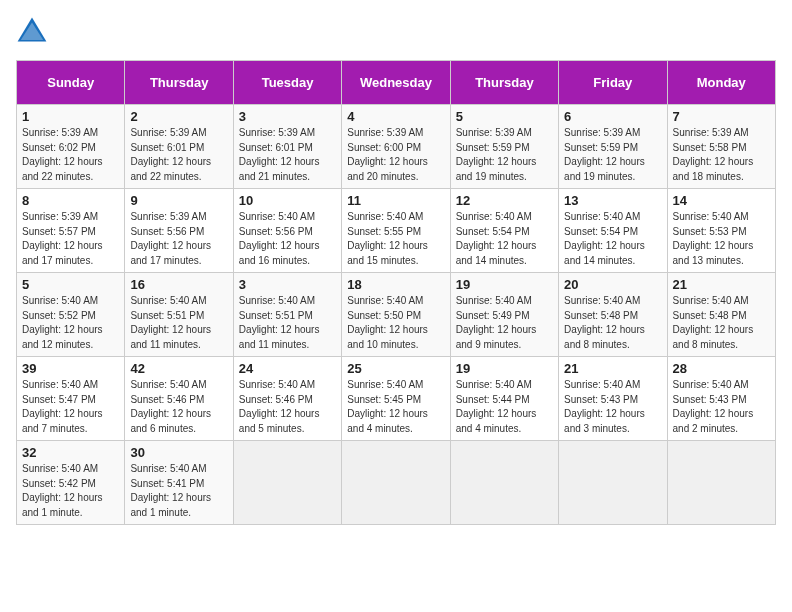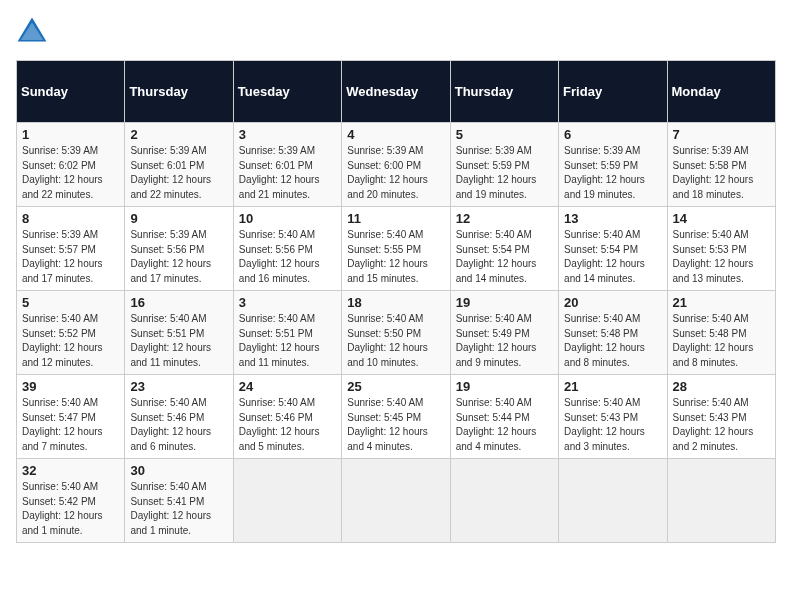--- a/index.html
+++ b/index.html
@@ -44,26 +44,26 @@
     .location {
       font-size: 15px;
       color: #444;
     }
     table {
       width: 100%;
       border-collapse: collapse;
       table-layout: fixed;
     }
     thead tr th {
-      background-color: #0f172a;
+      background-color: #a21caf;
       color: #fff;
       font-size: 13px;
       font-weight: bold;
-      padding: 23px 4px;
-      text-align: left;
+      padding: 14px 4px;
+      text-align: center;
       border: 1px solid #ccc;
     }
     tbody tr td {
       vertical-align: top;
       border: 1px solid #ccc;
       padding: 4px 5px;
       font-size: 10px;
       color: #333;
       background: #fff;
       height: 80px;
@@ -275,21 +275,21 @@
       </tr>
       <tr>
         <td>
           <span class="day-number">39</span>
           <div class="day-info" style="white-space: pre-line;">Sunrise: 5:40 AM
 Sunset: 5:47 PM
 Daylight: 12 hours
 and 7 minutes.</div>
         </td>
         <td>
-          <span class="day-number">23</span>
+          <span class="day-number">42</span>
           <div class="day-info" style="white-space: pre-line;">Sunrise: 5:40 AM
 Sunset: 5:46 PM
 Daylight: 12 hours
 and 6 minutes.</div>
         </td>
         <td>
           <span class="day-number">24</span>
           <div class="day-info" style="white-space: pre-line;">Sunrise: 5:40 AM
 Sunset: 5:46 PM
 Daylight: 12 hours

